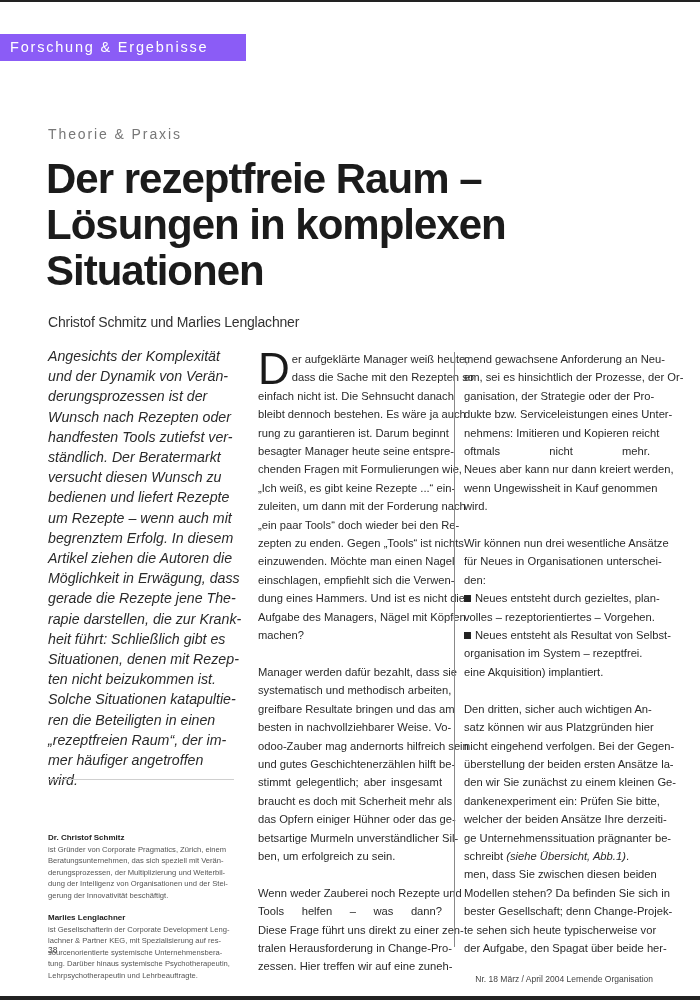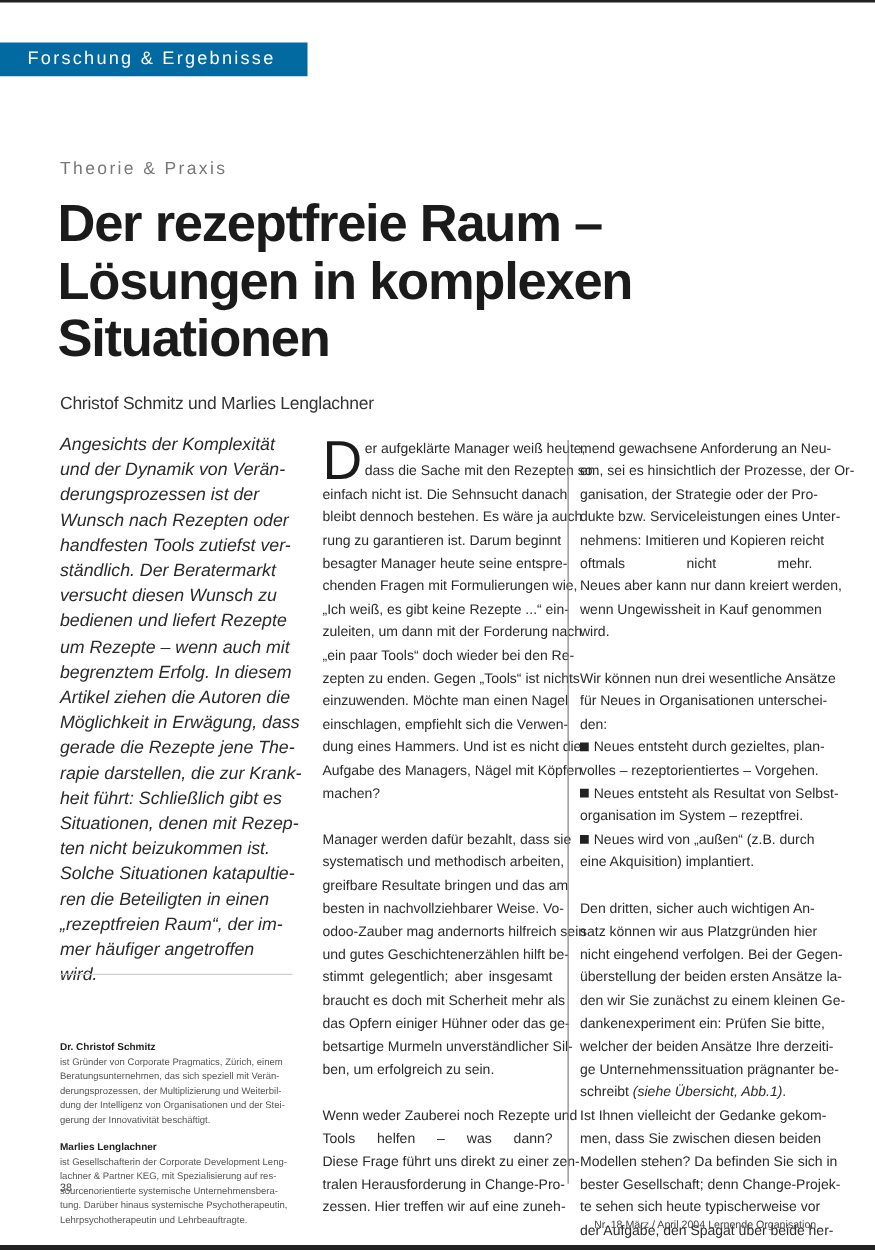--- a/index.html
+++ b/index.html
@@ -6,23 +6,23 @@
   body {
     width: 700px; height: 1000px; overflow: hidden;
     background: #ffffff; position: relative;
     font-family: "Liberation Sans", sans-serif; color: #1a1a1a;
   }
   .frame-top { position: absolute; left: 0; top: 0; width: 700px; height: 2px; background: #222; }
   .frame-bottom { position: absolute; left: 0; bottom: 0; width: 700px; height: 4px; background: #222; }
 
   .section-banner {
     position: absolute; left: 0; top: 34px; width: 246px; height: 27px;
-    background: #0369a1; color: #fff;
+    background: #8b5cf6; color: #fff;
     font-size: 14.5px; letter-spacing: 1.8px; line-height: 27px;
-    padding-left: 22px; box-sizing: border-box;
+    padding-left: 10px; box-sizing: border-box;
   }
   .kicker {
     position: absolute; left: 48px; top: 126px;
     font-size: 14px; letter-spacing: 1.9px; color: #777;
   }
   .headline {
     position: absolute; left: 46px; top: 156px; width: 620px;
     font-size: 42px; font-weight: bold; line-height: 46px; letter-spacing: -1px;
     color: #1b1b1b; margin: 0;
   }
@@ -187,37 +187,35 @@
   <div>
       <span class="line">Wir können nun drei wesentliche Ansätze</span>
       <span class="line">für Neues in Organisationen unterschei-</span>
       <span class="line last">den:</span>
     </div>
   <div id="bullets">
       <span class="line"><span class="bullet"></span>Neues entsteht durch gezieltes, plan-</span>
       <span class="line last">volles – rezeptorientiertes – Vorgehen.</span>
       <span class="line"><span class="bullet"></span>Neues entsteht als Resultat von Selbst-</span>
       <span class="line last">organisation im System – rezeptfrei.</span>
-      <span class="line"><span class="bullet"></span>Neues wird von „außen“ (z.B. durch</span>
       <span class="line last">eine Akquisition) implantiert.</span>
     </div>
   <span class="gap"></span>
   <div>
       <span class="line">Den dritten, sicher auch wichtigen An-</span>
       <span class="line">satz können wir aus Platzgründen hier</span>
       <span class="line">nicht eingehend verfolgen. Bei der Gegen-</span>
       <span class="line">überstellung der beiden ersten Ansätze la-</span>
       <span class="line">den wir Sie zunächst zu einem kleinen Ge-</span>
       <span class="line">dankenexperiment ein: Prüfen Sie bitte,</span>
       <span class="line">welcher der beiden Ansätze Ihre derzeiti-</span>
       <span class="line">ge Unternehmenssituation prägnanter be-</span>
     </div>
   <span class="line last"><span>schreibt </span><span class="em">(siehe Übersicht, Abb.1)</span><span>.</span></span>
   <div>
-      <span class="line">Ist Ihnen vielleicht der Gedanke gekom-</span>
       <span class="line">men, dass Sie zwischen diesen beiden</span>
       <span class="line">Modellen stehen? Da befinden Sie sich in</span>
       <span class="line">bester Gesellschaft; denn Change-Projek-</span>
       <span class="line">te sehen sich heute typischerweise vor</span>
       <span class="line">der Aufgabe, den Spagat über beide her-</span>
     </div>
 </div>
 
 <div class="folio-left">38</div>
 <div class="folio-right">Nr. 18 März / April 2004 Lernende Organisation</div>

